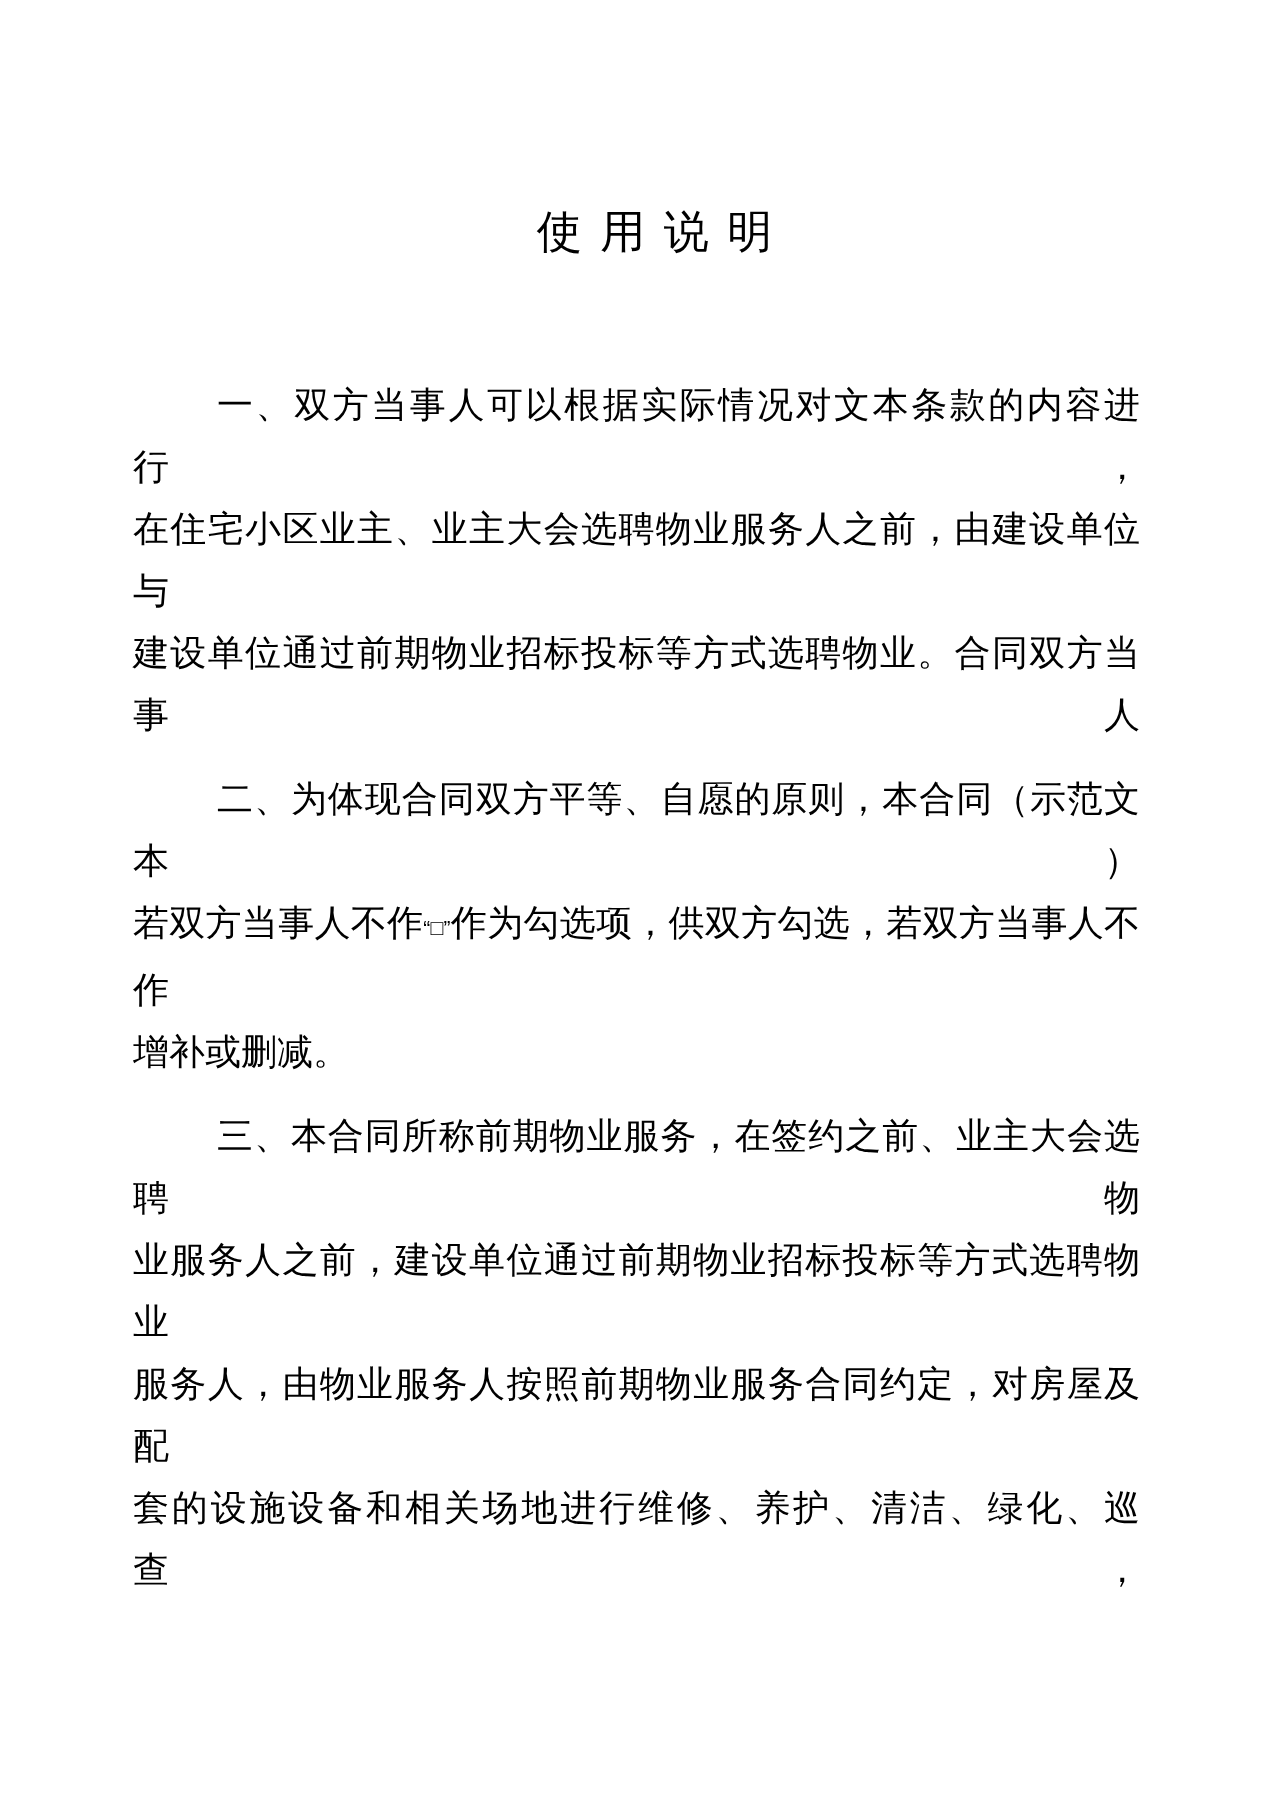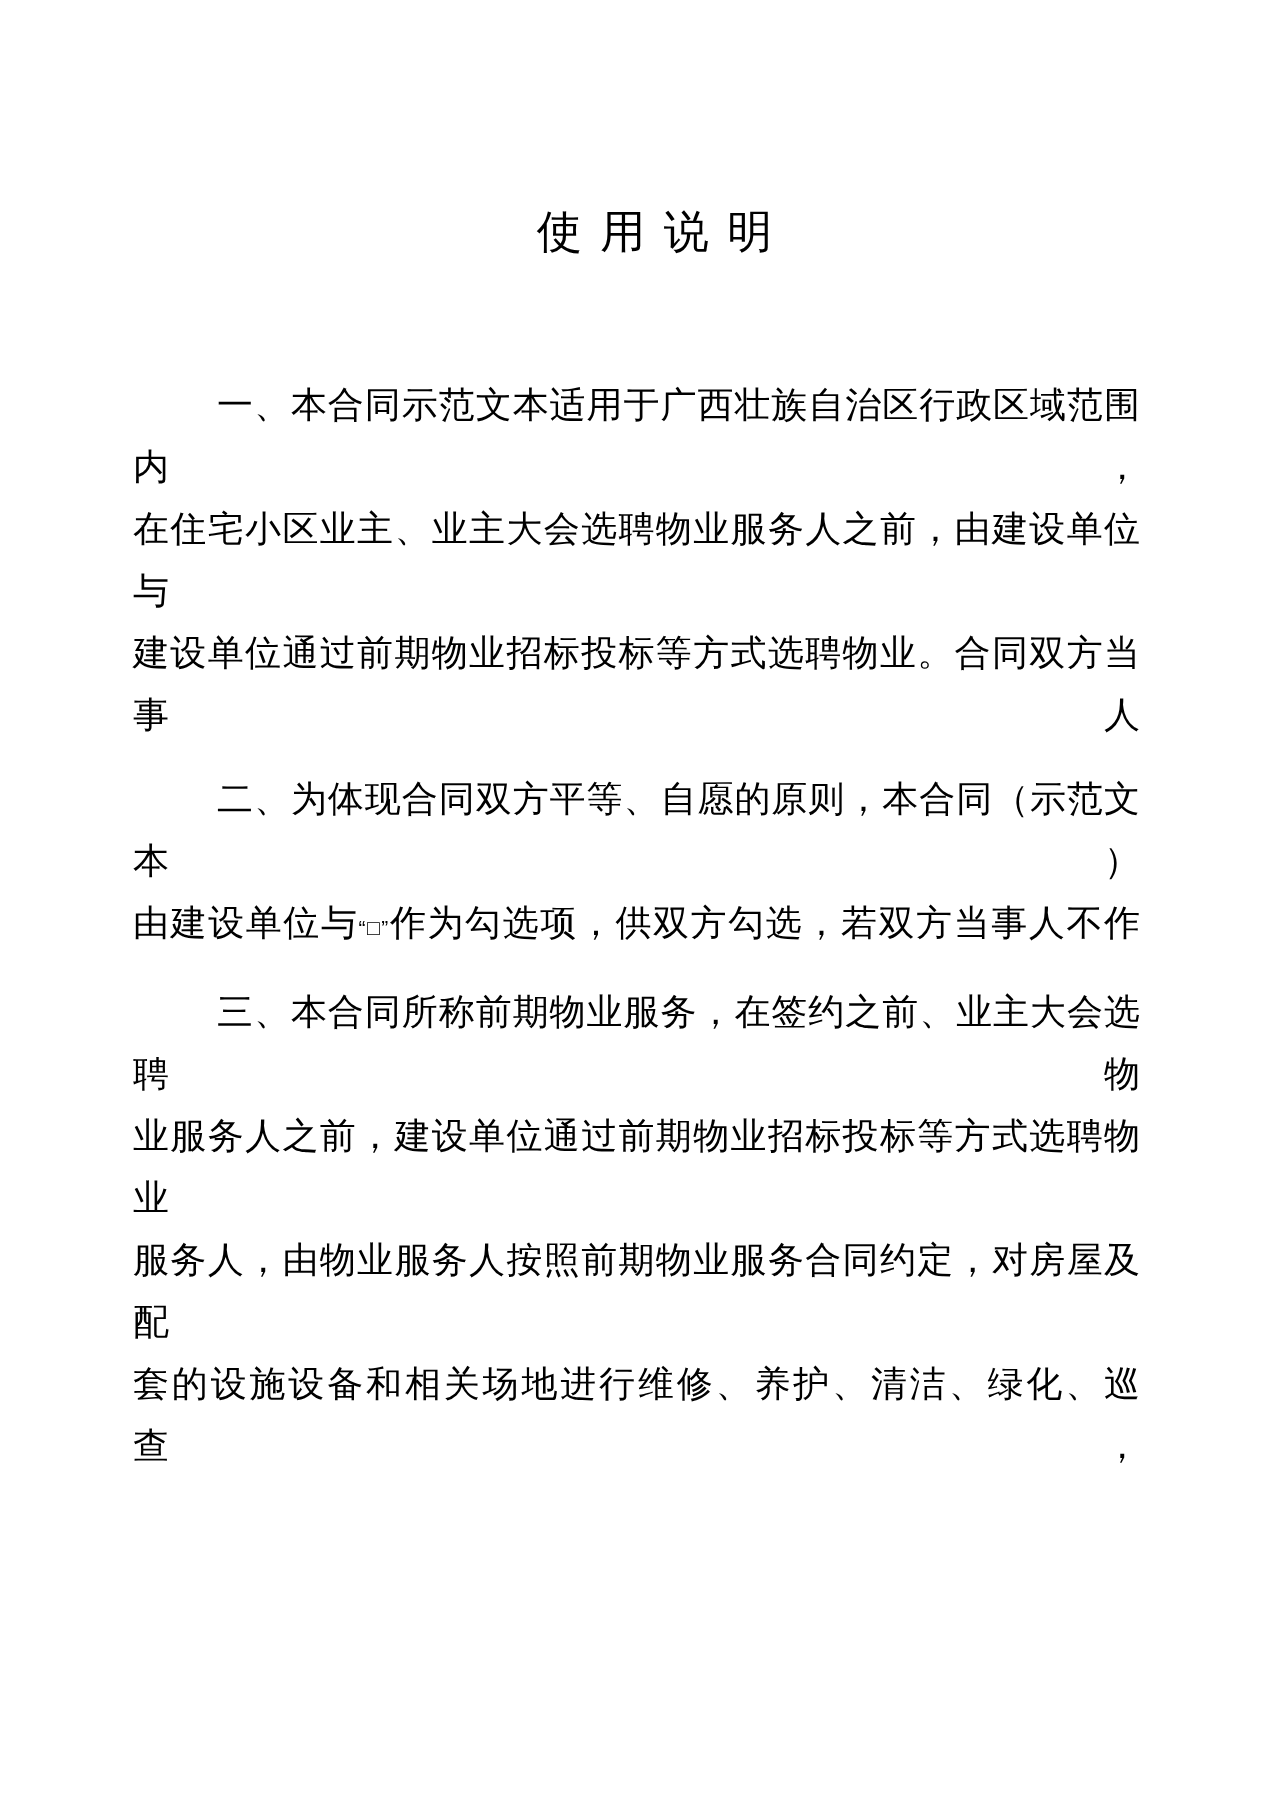--- a/index.html
+++ b/index.html
@@ -60,28 +60,29 @@
 </head>
 <body>
 
 <div class="page">
 
   <h1 class="doc-title">使 用 说 明</h1>
 
   <div class="content">
 
     <div class="para">
-      <div class="line first">一、本合同示范文本适用于广西壮族自治区行政区域范围内，</div>
+      <div class="line first">一、双方当事人可以根据实际情况对文本条款的内容进行，</div>
       <div class="line">在住宅小区业主、业主大会选聘物业服务人之前，由建设单位与</div>
       <div class="line">建设单位通过前期物业招标投标等方式选聘物业。合同双方当事人</div>
     </div>
 
     <div class="para">
       <div class="line first">二、为体现合同双方平等、自愿的原则，本合同（示范文本）</div>
-      <div class="line"><span>由建设单位与</span><span class="sym">“□”</span><span>作为勾选项，供双方勾选，若双方当事人不作</span></div>
+      <div class="line"><span>若双方当事人不作</span><span class="sym">“□”</span><span>作为勾选项，供双方勾选，若双方当事人不作</span></div>
+      <div class="line last">增补或删减。</div>
     </div>
 
     <div class="para">
       <div class="line first">三、本合同所称前期物业服务，在签约之前、业主大会选聘物</div>
       <div class="line">业服务人之前，建设单位通过前期物业招标投标等方式选聘物业</div>
       <div class="line">服务人，由物业服务人按照前期物业服务合同约定，对房屋及配</div>
       <div class="line">套的设施设备和相关场地进行维修、养护、清洁、绿化、巡查，</div>
 
     </div>
 

